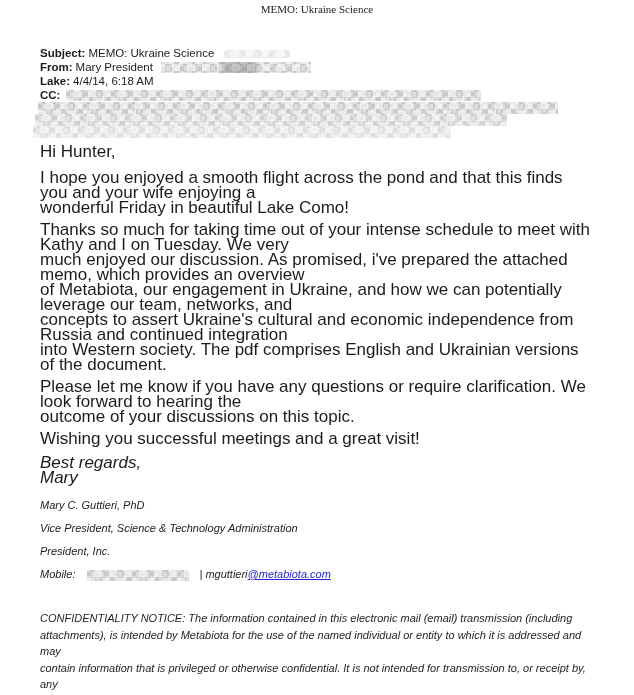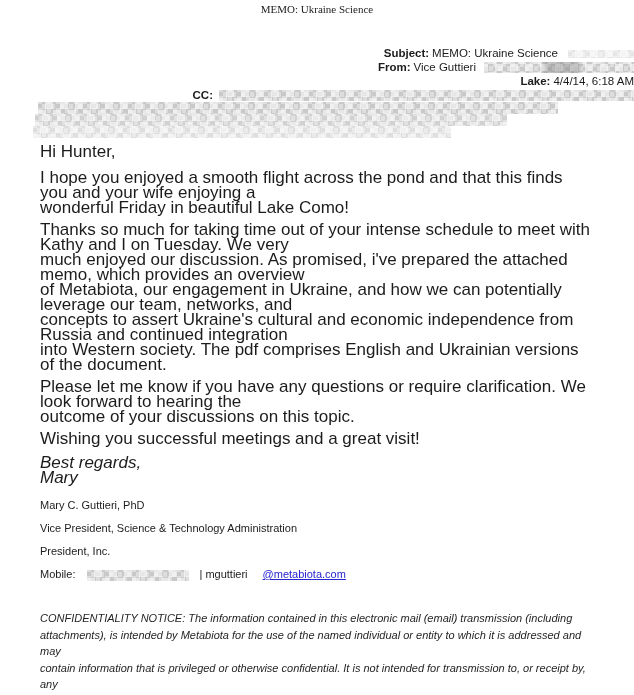--- a/index.html
+++ b/index.html
@@ -20,21 +20,21 @@
     text-align: center;
     padding-top: 1px;
     color: #222;
   }
   
   .headers {
     margin: 30px 0 0 40px;
     font-size: 11.5px;
     line-height: 14px;
   }
-  .hrow { white-space: nowrap; text-align: right; }
+  .hrow { white-space: nowrap; }
   .hlabel { font-weight: bold; }
   .hval { margin-left: 3px; }
   
   .px {
     display: inline-block;
     vertical-align: middle;
     background-color: #d8d8d8;
     background-image:
       repeating-conic-gradient(rgba(255,255,255,0.55) 0% 25%, rgba(0,0,0,0.0) 0% 50%),
       repeating-conic-gradient(rgba(0,0,0,0.07) 0% 25%, rgba(255,255,255,0.12) 0% 50%);
@@ -64,20 +64,21 @@
   }
   .body-text p { margin: 0 0 7px 0; white-space: pre-line; }
   .body-text p.greeting { margin-bottom: 11px; }
   .body-text p.wishing { margin-bottom: 9px; }
   .body-text p.closing { margin-bottom: 0; font-style: italic; }
   
   .sig {
     margin: 13px 42px 0 40px;
     font-size: 11px;
     line-height: 15px;
+    font-style: italic;
   }
   .sig p { margin: 0 0 8px 0; }
   .mobile-line .redact-mobile { width: 102px; height: 11px; margin: 0 10px 0 12px; }
   .email-link { text-decoration: underline; cursor: pointer; }
   
   .legal {
     margin: 28px 42px 0 40px;
     font-size: 11px;
     line-height: 16.5px;
     font-style: italic;
@@ -90,21 +91,21 @@
 
 <div class="page">
 
   <div class="doc-title">MEMO: Ukraine Science</div>
 
   <div class="headers">
     <div class="hrow">
       <span class="hlabel">Subject:</span><span class="hval">MEMO: Ukraine Science</span><span class="px redact-subject"></span>
     </div>
     <div class="hrow">
-      <span class="hlabel">From:</span><span class="hval">Vice Guttieri</span><span class="px redact-from"></span>
+      <span class="hlabel">From:</span><span class="hval">Mary President</span><span class="px redact-from"></span>
     </div>
     <div class="hrow">
       <span class="hlabel">Lake:</span><span class="hval">4/4/14, 6:18 AM</span>
     </div>
     <div class="hrow">
       <span class="hlabel">CC:</span><span class="px redact-cc"></span>
     </div>
     <span class="px redact-row r1"></span>
     <span class="px redact-row r2"></span>
     <span class="px redact-row r3"></span>
@@ -124,21 +125,21 @@
     <p class="wishing">Wishing you successful meetings and a great visit!</p>
     <p class="closing">Best regards,
 Mary</p>
   </div>
 
   <div class="sig">
     <p>Mary C. Guttieri, PhD</p>
     <p>Vice President, Science &amp; Technology Administration</p>
     <p>President, Inc.</p>
     <p class="mobile-line">
-      <span>Mobile:</span><span class="px redact-mobile"></span><span>| mguttieri</span><a class="email-link" style="color: rgb(36, 36, 208); padding-left: 15px;">@metabiota.com</a>
+      <span>Mobile:</span><span class="px redact-mobile"></span><span>| mguttieri</span><a class="email-link" style="color: rgb(36, 36, 208);">@metabiota.com</a>
     </p>
   </div>
 
   <p class="legal">CONFIDENTIALITY NOTICE: The information contained in this electronic mail (email) transmission (including
 attachments), is intended by Metabiota for the use of the named individual or entity to which it is addressed and may
 contain information that is privileged or otherwise confidential. It is not intended for transmission to, or receipt by, any
 individual or entity other than the named addressee except as otherwise expressly permitted in this email transmission.
 If you have received this email in error, please delete it without copying or forwarding it, and notify the sender of the
 error by email reply.</p>
 

